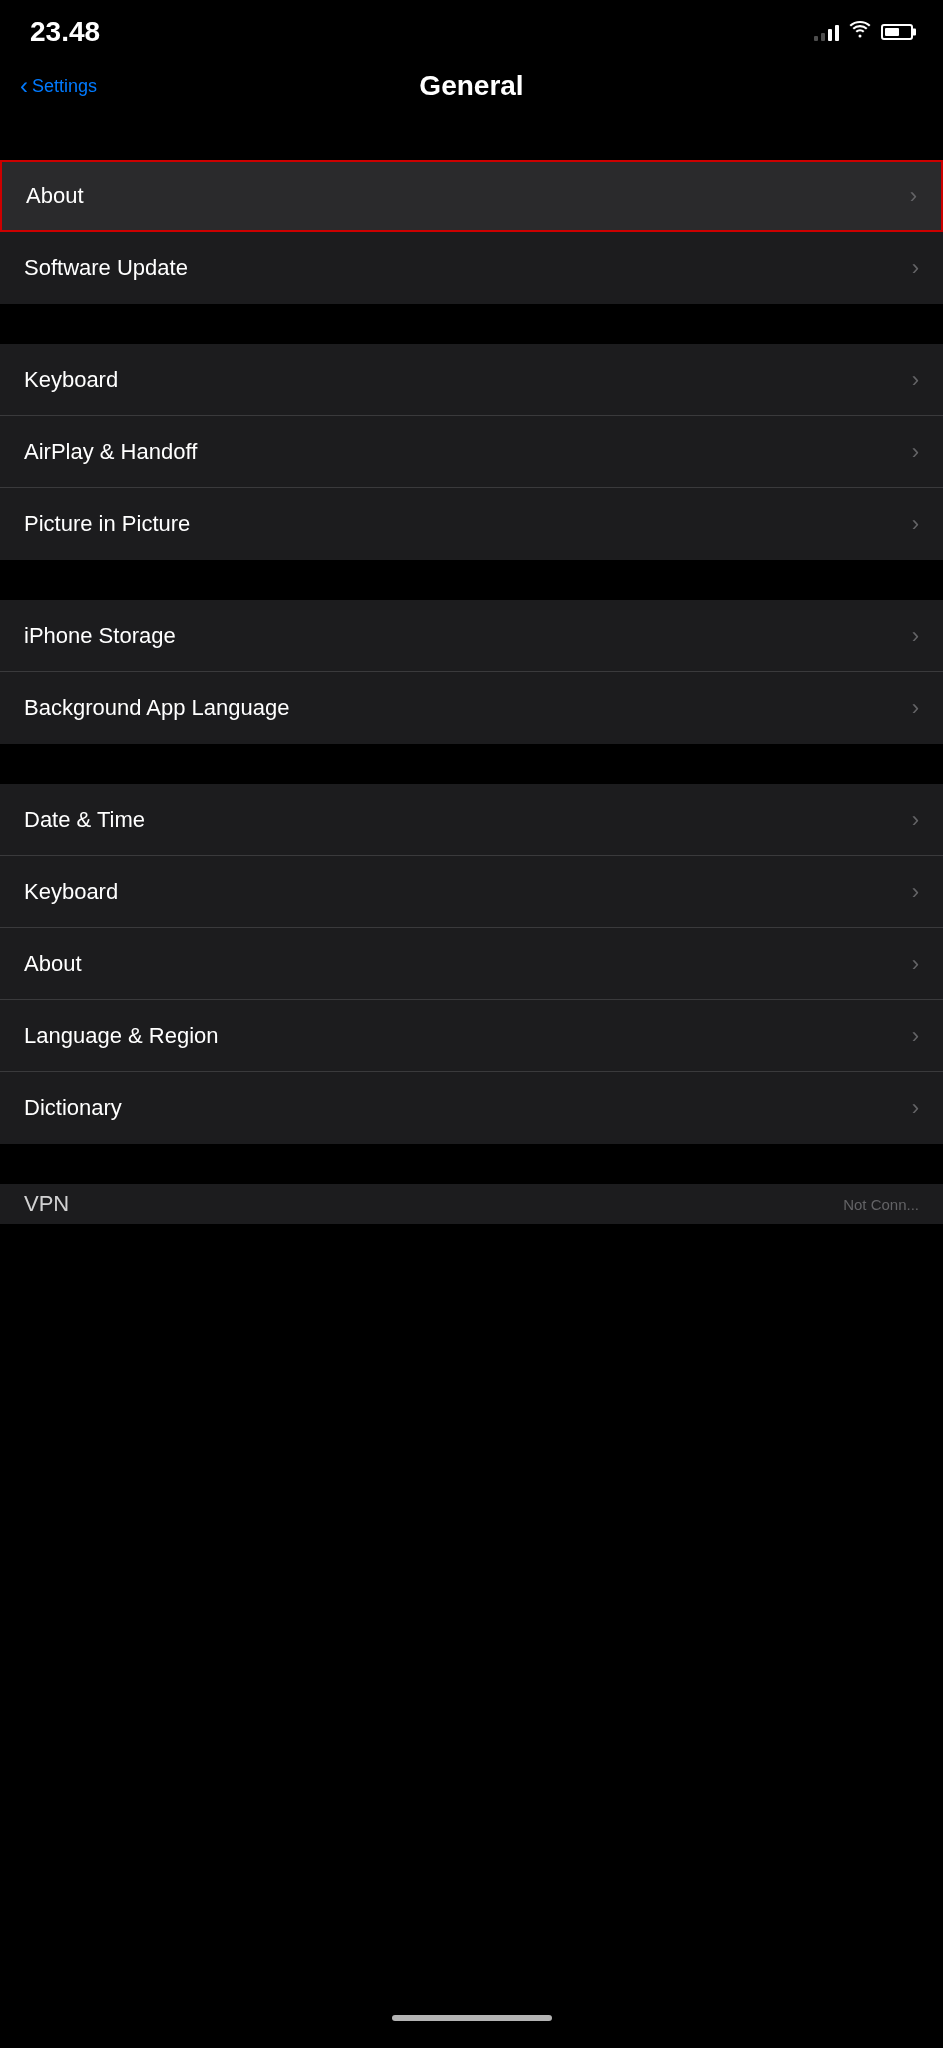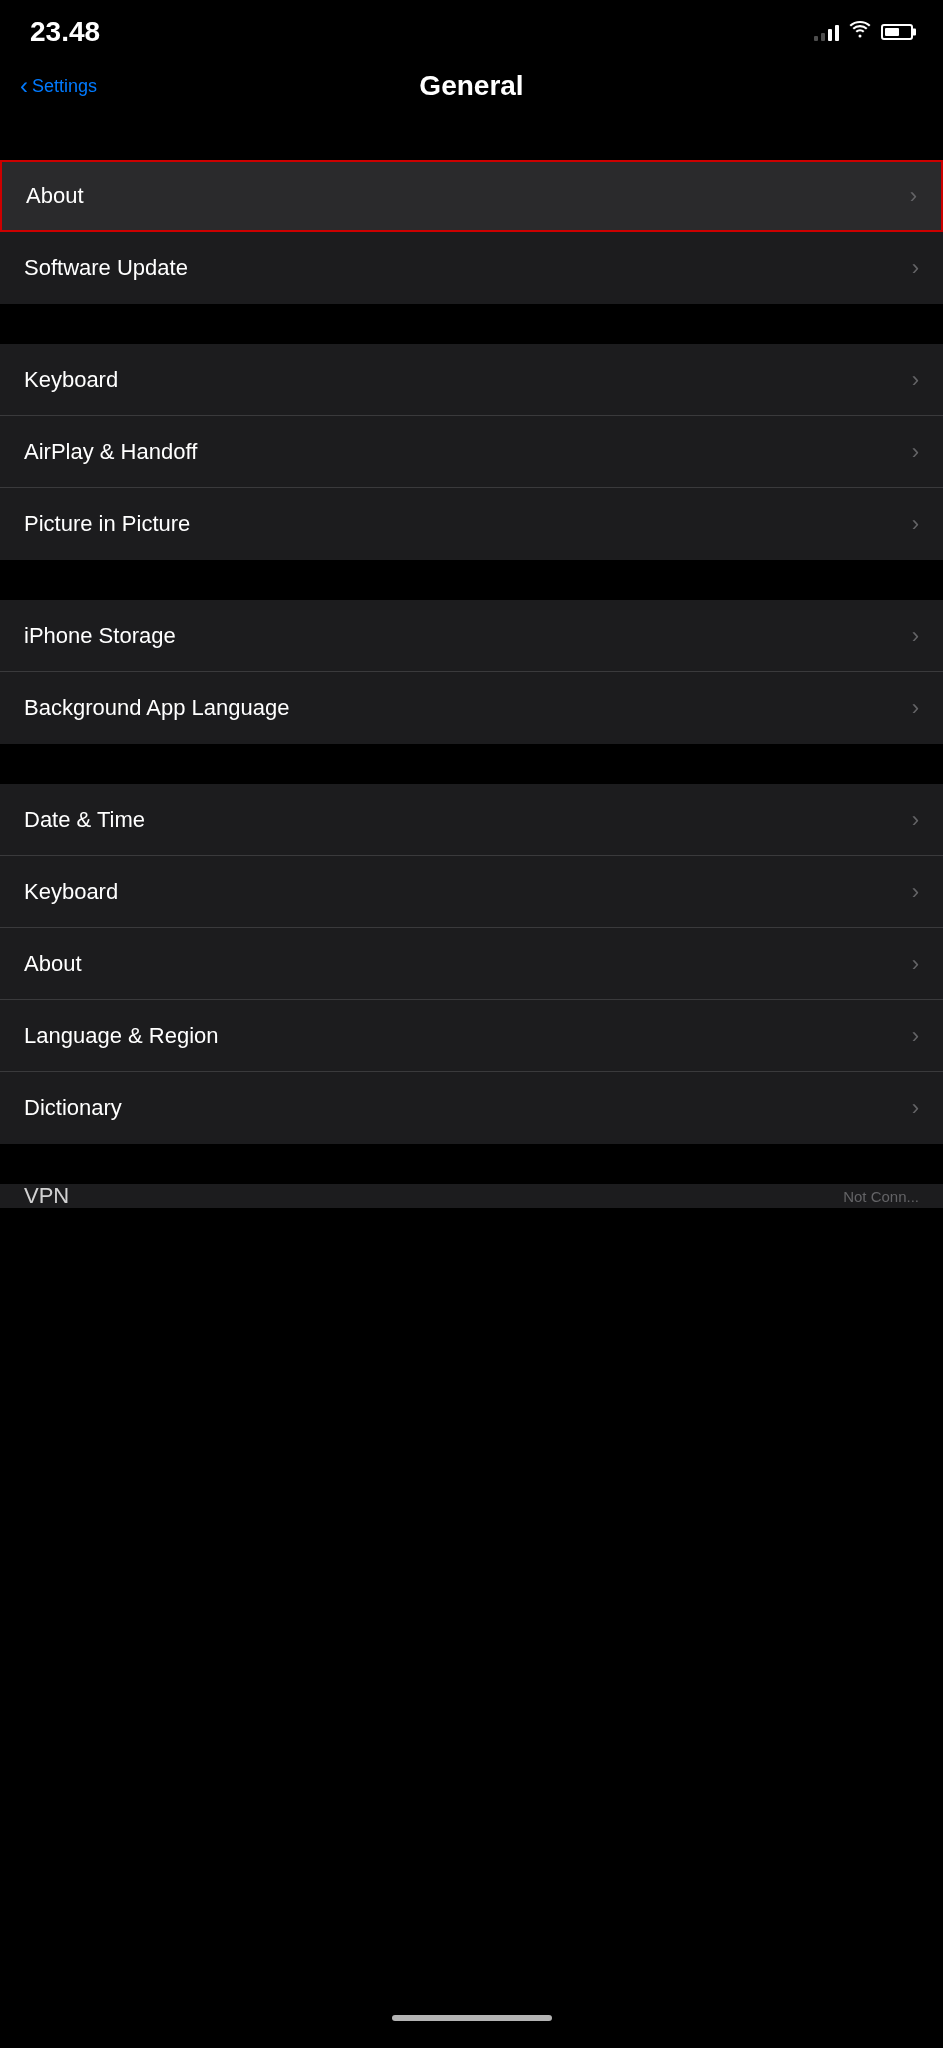--- a/index.html
+++ b/index.html
@@ -201,21 +201,21 @@
       border-radius: 3px;
       opacity: 0.7;
     }
 
     
     .bottom-partial {
       display: flex;
       align-items: center;
       justify-content: space-between;
       padding: 0 24px;
-      height: 24px;
+      height: 40px;
       background-color: #1c1c1e;
       overflow: hidden;
     }
 
     .bottom-partial-label {
       font-size: 22px;
       color: #ffffff;
       opacity: 0.8;
     }
 

